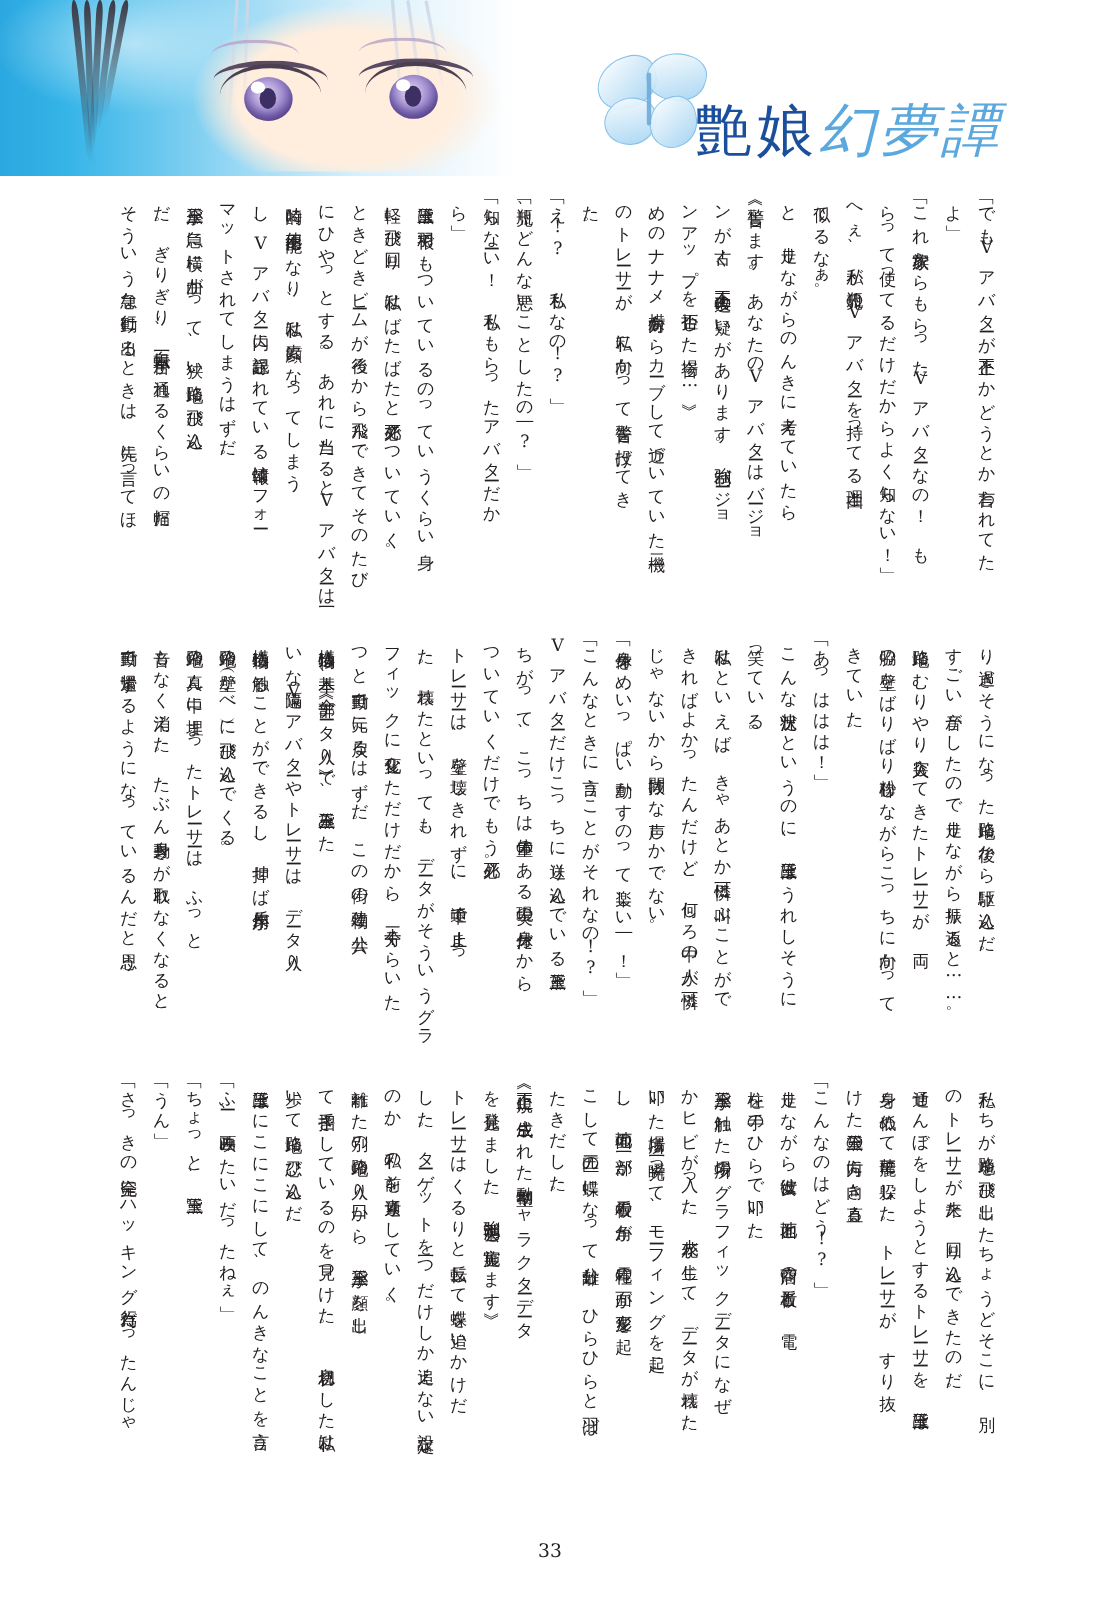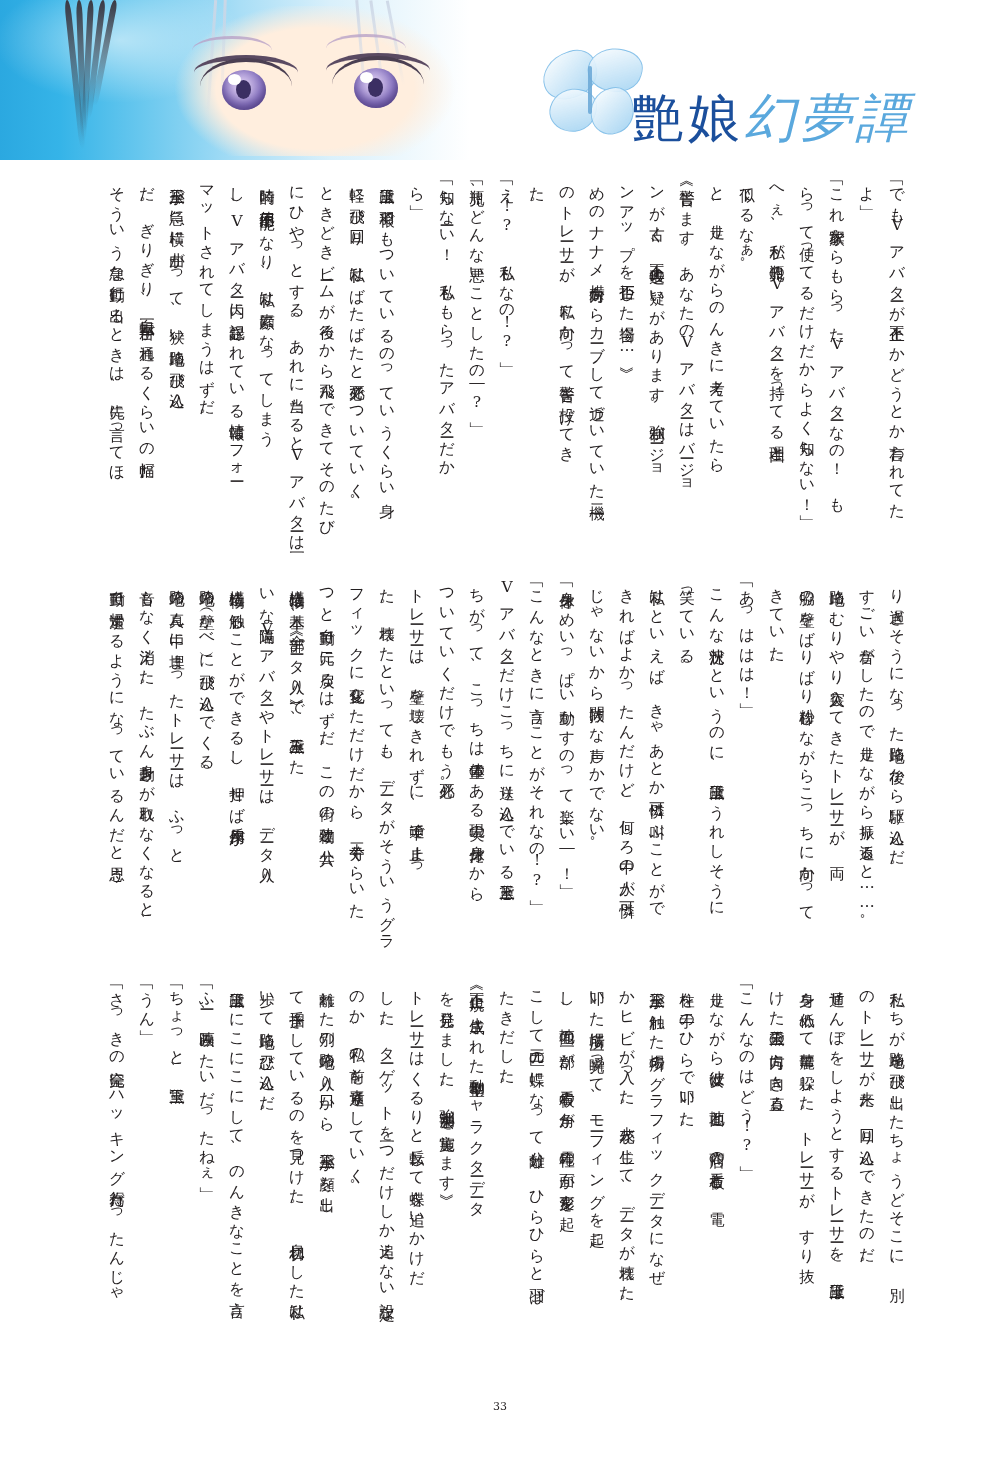--- a/index.html
+++ b/index.html
@@ -200,21 +200,21 @@
     white-space: pre-wrap;
     color: #231f20;
   }
 
   .page-number {
     position: absolute;
     left: 0;
     top: 1400px;
     width: 1000px;
     text-align: center;
-    font-size: 11px;
+    font-size: 17px;
     font-family: "DejaVu Serif", "Liberation Serif", serif;
     color: #231f20;
   }
 </style>
 </head>
 <body>
 
 <div class="header-band">
   <div class="band-sky"></div>
 

